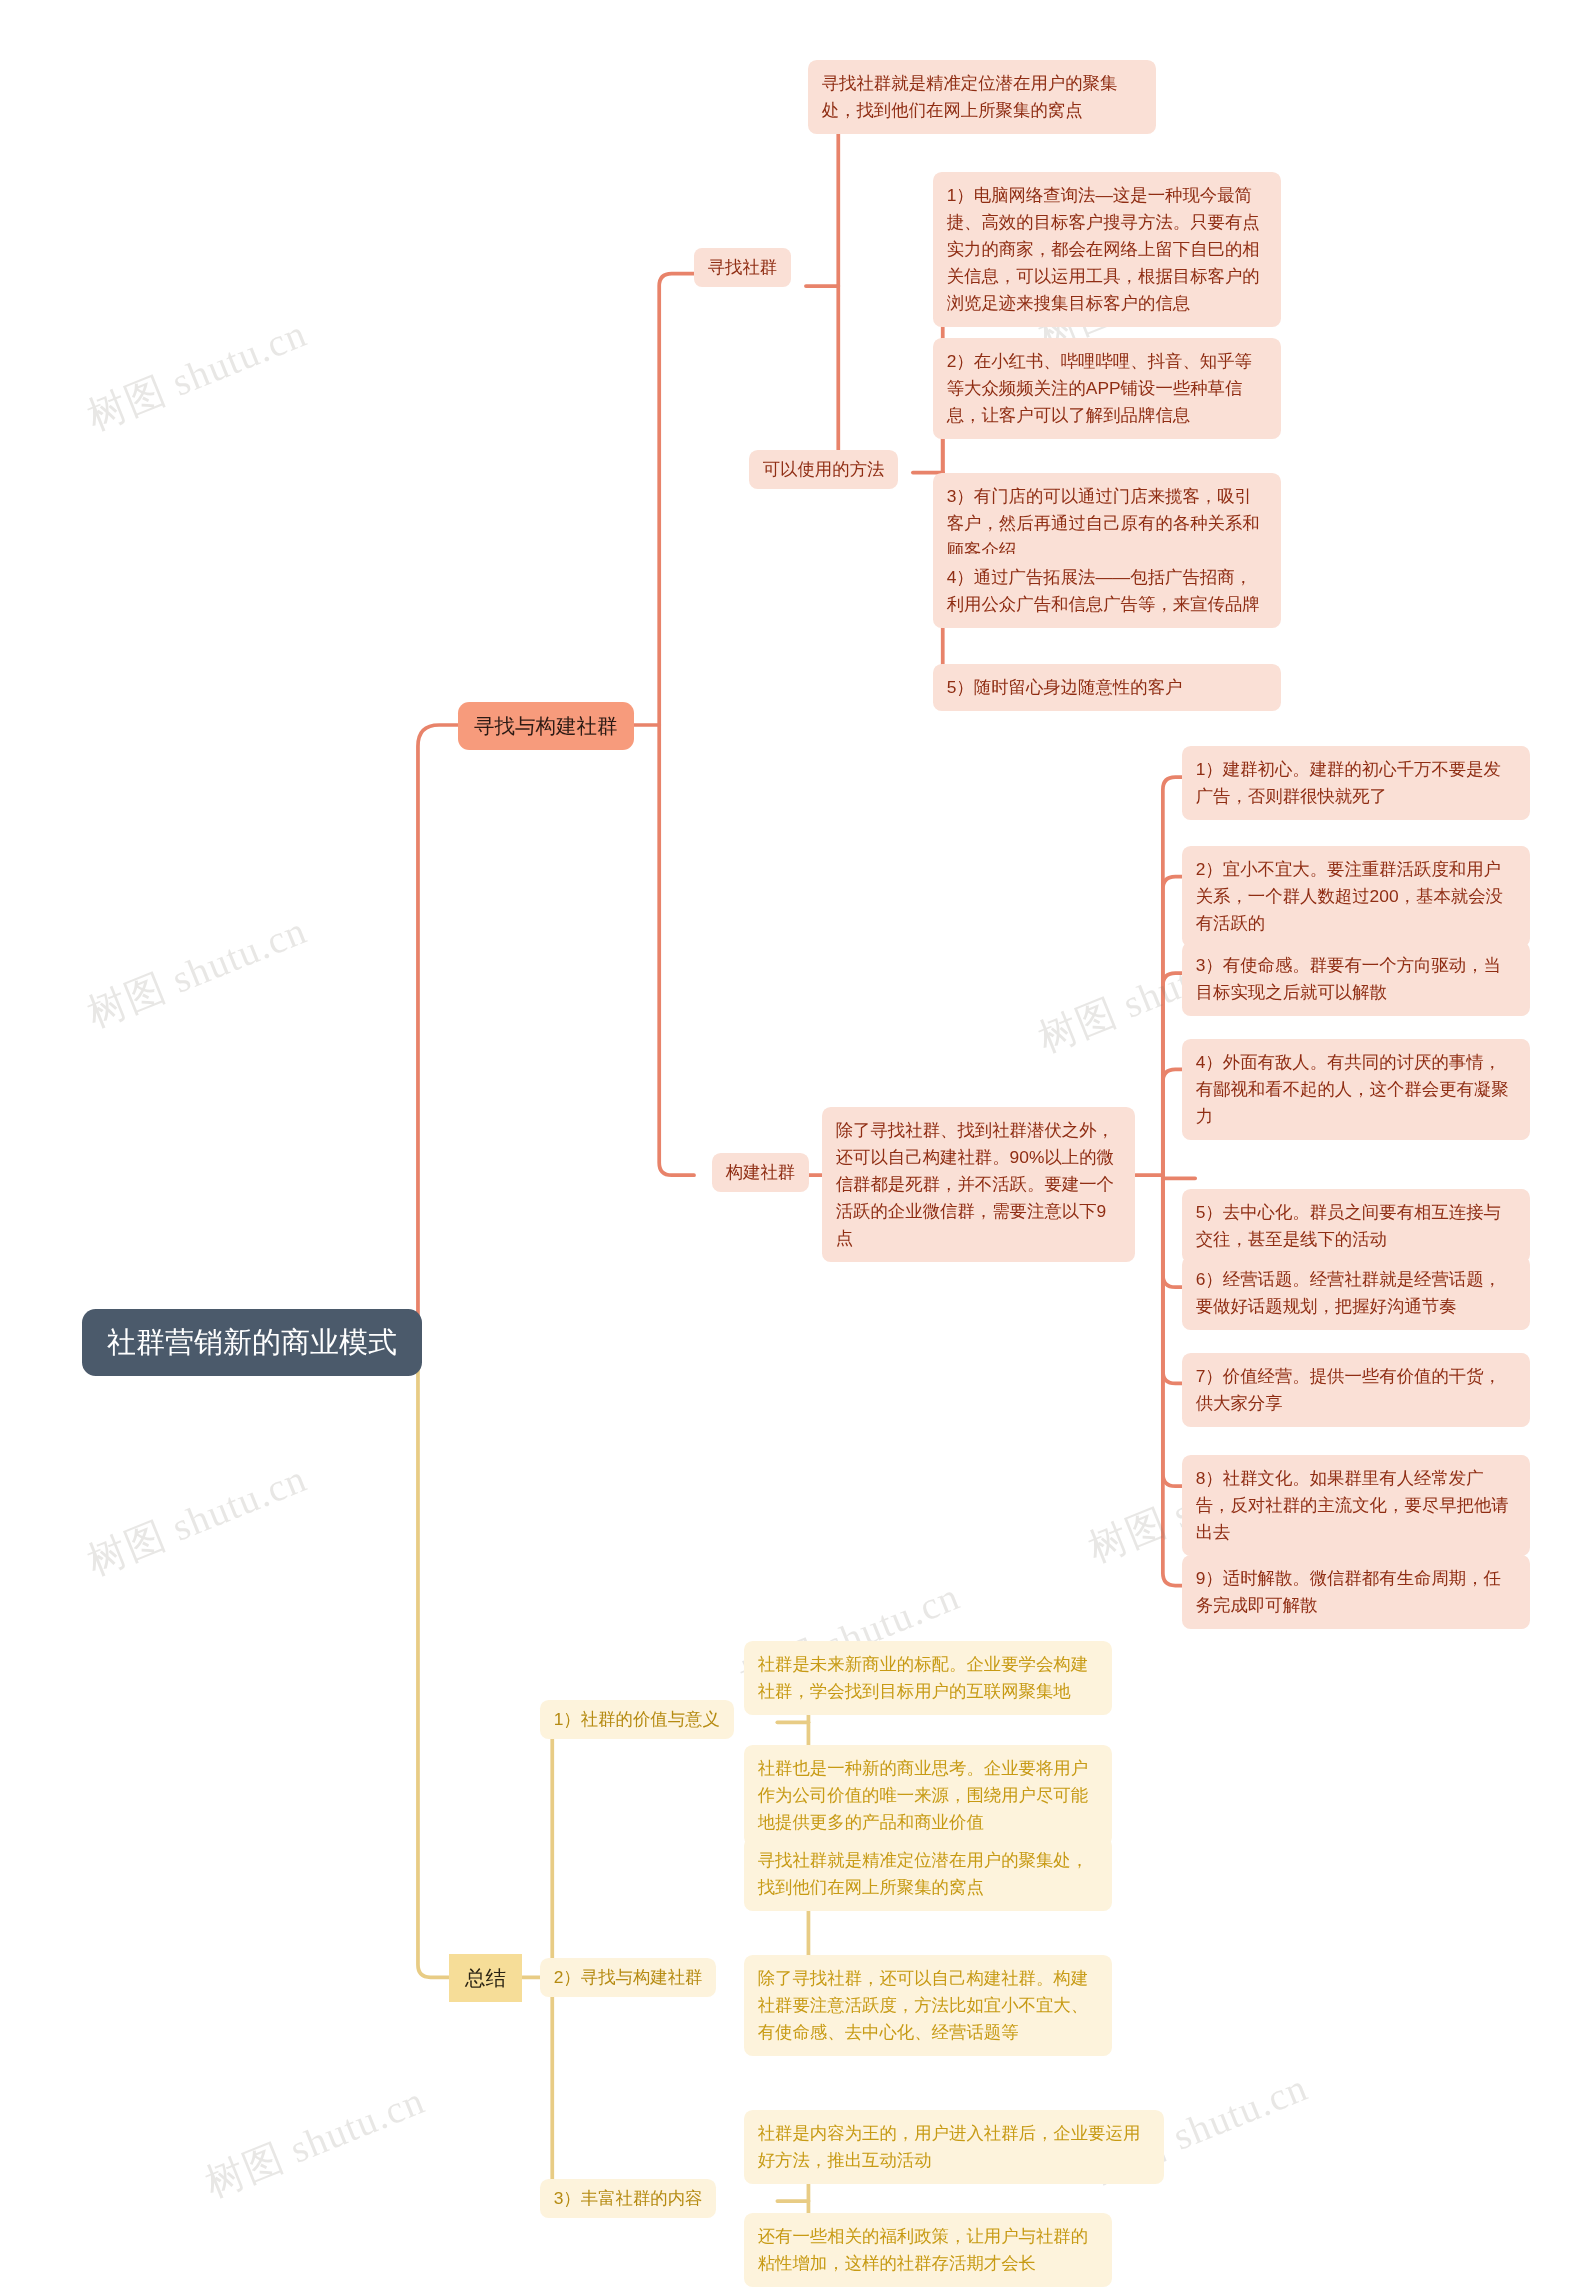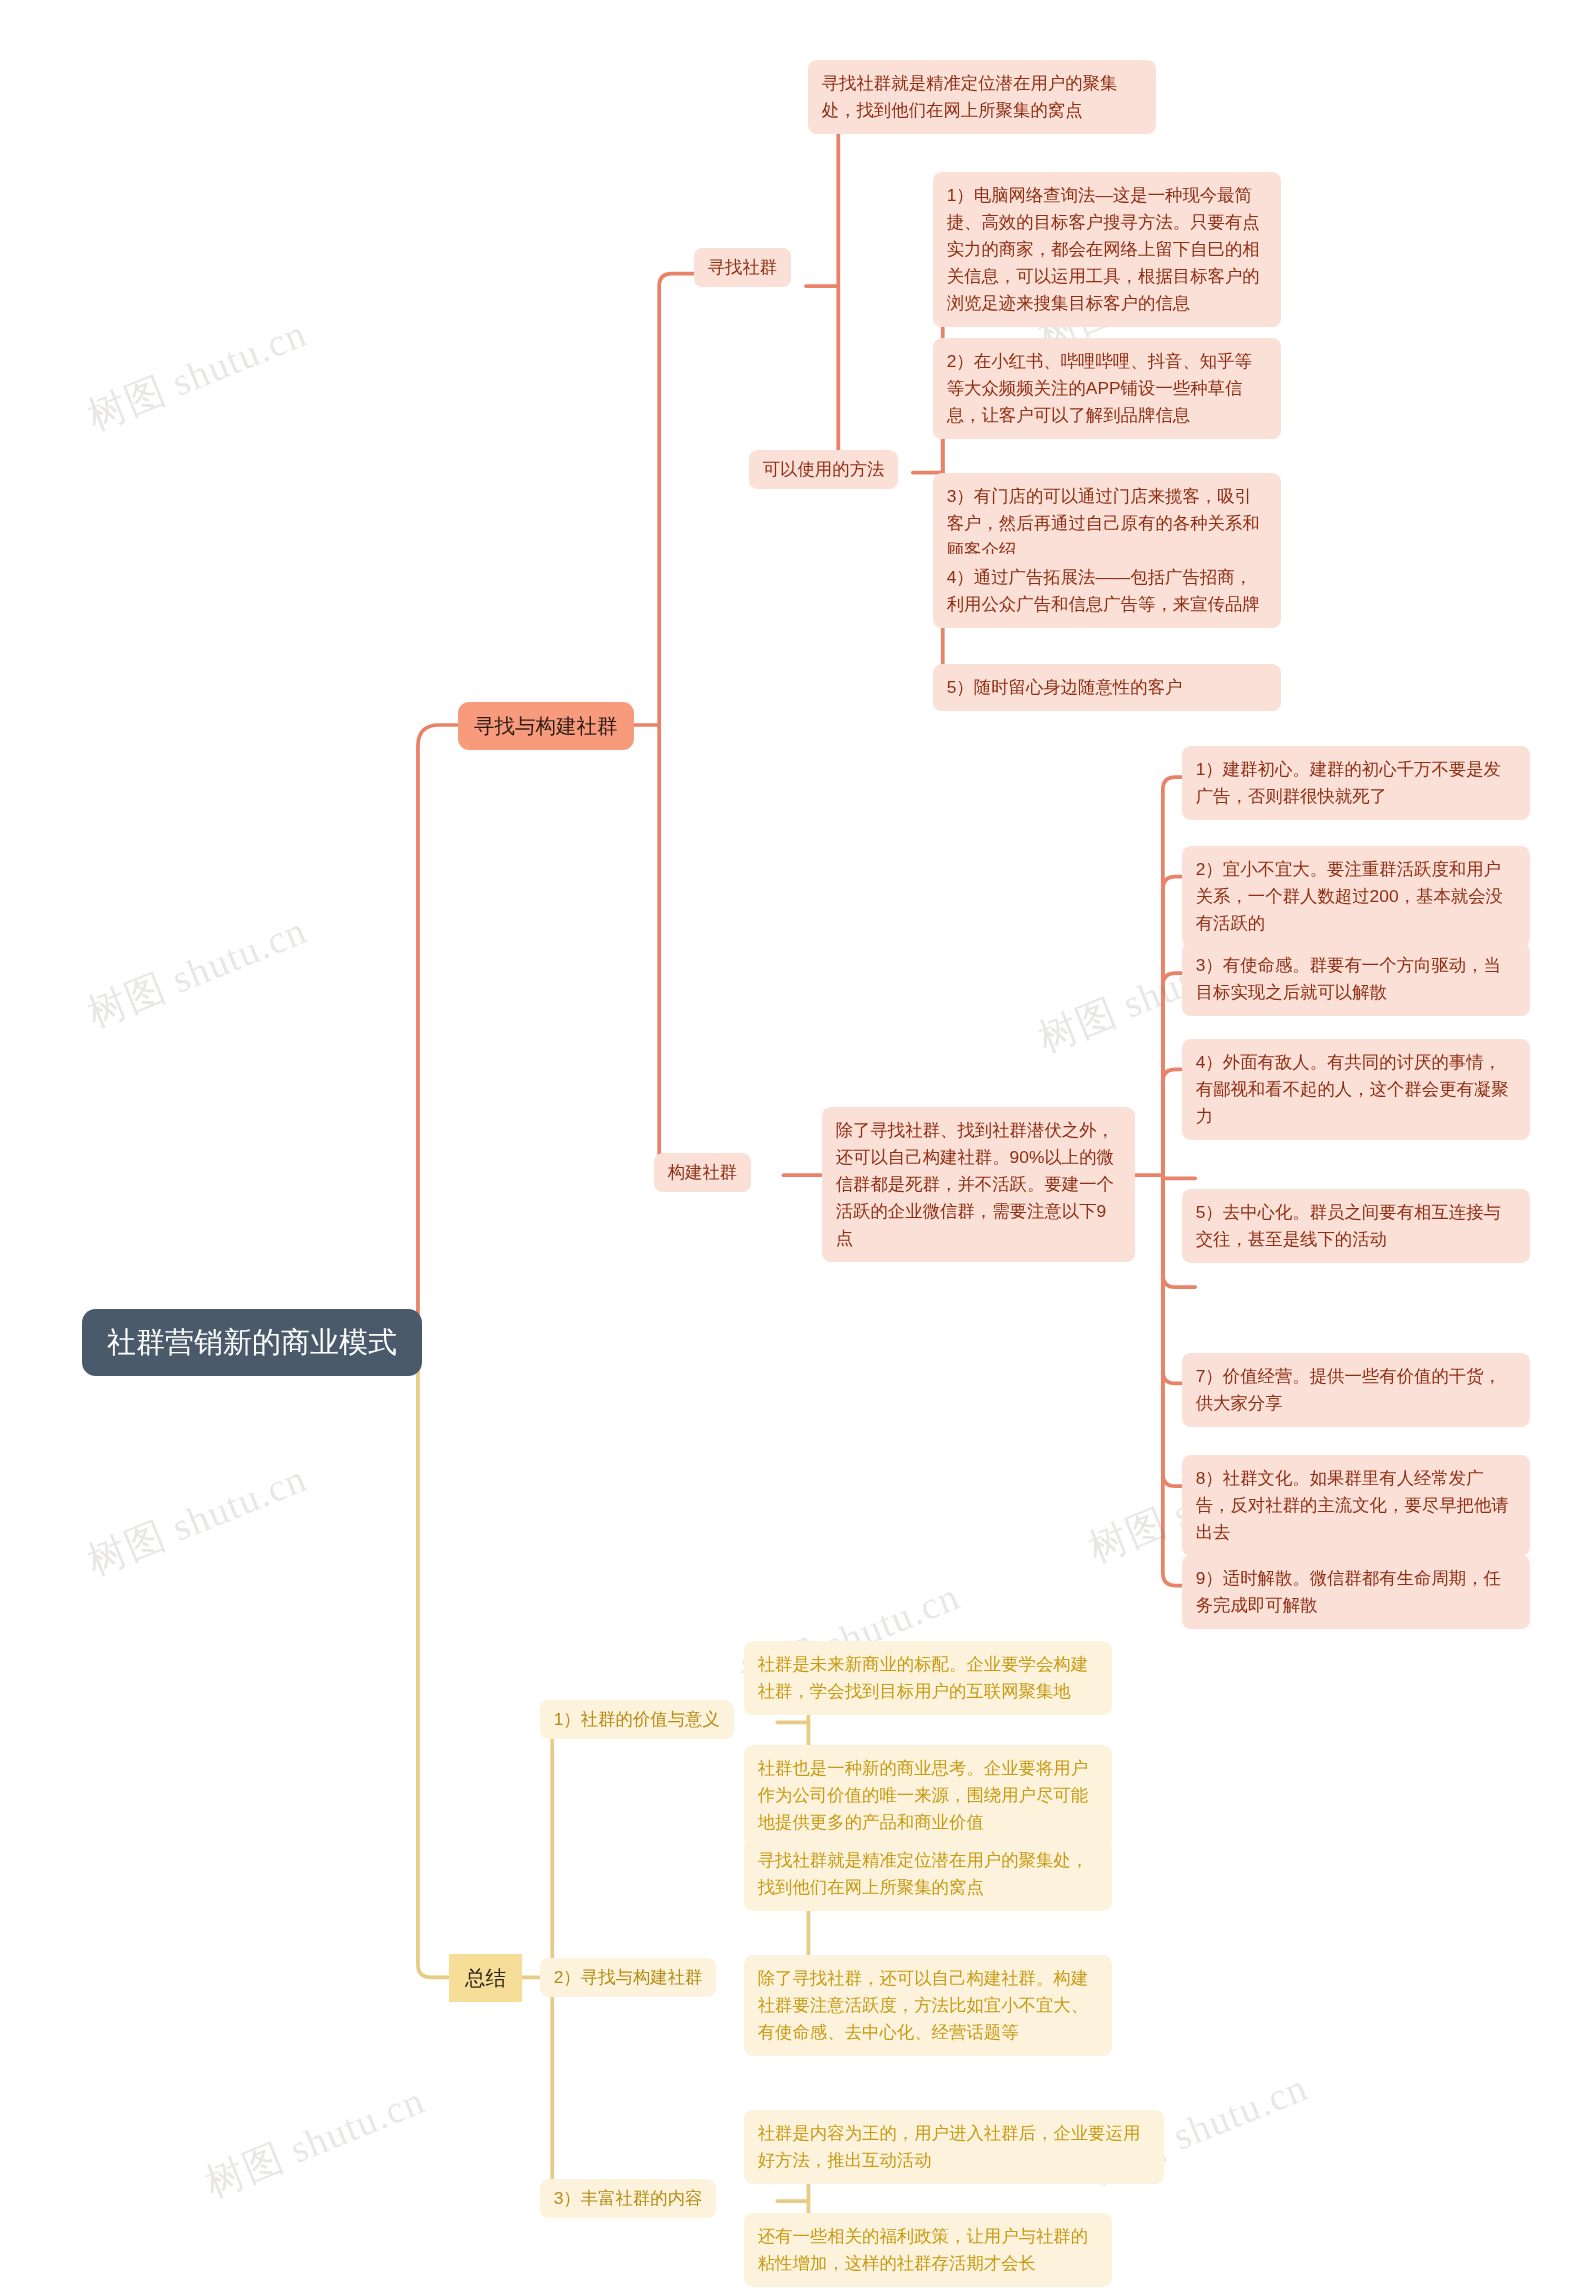--- a/index.html
+++ b/index.html
@@ -178,29 +178,30 @@
   <div class="node leaf-orange" style="left:808px; top:60px; width:348px;">寻找社群就是精准定位潜在用户的聚集处，找到他们在网上所聚集的窝点</div>
 
   <div class="node sub-orange" style="left:749px; top:450px;">可以使用的方法</div>
 
   <div class="node leaf-orange" style="left:933px; top:172px; width:348px;">1）电脑网络查询法—这是一种现今最简捷、高效的目标客户搜寻方法。只要有点实力的商家，都会在网络上留下自巳的相关信息，可以运用工具，根据目标客户的浏览足迹来搜集目标客户的信息</div>
   <div class="node leaf-orange" style="left:933px; top:338px; width:348px;">2）在小红书、哔哩哔哩、抖音、知乎等等大众频频关注的APP铺设一些种草信息，让客户可以了解到品牌信息</div>
   <div class="node leaf-orange" style="left:933px; top:473px; width:348px;">3）有门店的可以通过门店来揽客，吸引客户，然后再通过自己原有的各种关系和顾客介绍</div>
   <div class="node leaf-orange" style="left:933px; top:554px; width:348px;">4）通过广告拓展法——包括广告招商，利用公众广告和信息广告等，来宣传品牌</div>
   <div class="node leaf-orange" style="left:933px; top:664px; width:348px;">5）随时留心身边随意性的客户</div>
 
-  <div class="node sub-orange" style="left:654px; top:1153px;text-align:center;">构建社群</div>
+  <div class="node sub-orange" style="left:712px; top:1153px;text-align:center;">构建社群</div>
 
   <div class="node leaf-orange" style="left:822px; top:1107px; width:313px;">除了寻找社群、找到社群潜伏之外，还可以自己构建社群。90%以上的微信群都是死群，并不活跃。要建一个活跃的企业微信群，需要注意以下9点</div>
 
   <div class="node leaf-orange" style="left:1182px; top:746px; width:348px;">1）建群初心。建群的初心千万不要是发广告，否则群很快就死了</div>
   <div class="node leaf-orange" style="left:1182px; top:846px; width:348px;">2）宜小不宜大。要注重群活跃度和用户关系，一个群人数超过200，基本就会没有活跃的</div>
   <div class="node leaf-orange" style="left:1182px; top:942px; width:348px;">3）有使命感。群要有一个方向驱动，当目标实现之后就可以解散</div>
   <div class="node leaf-orange" style="left:1182px; top:1039px; width:348px;">4）外面有敌人。有共同的讨厌的事情，有鄙视和看不起的人，这个群会更有凝聚力</div>
   <div class="node leaf-orange" style="left:1182px; top:1147px; width:348px;margin-top:42px;">5）去中心化。群员之间要有相互连接与交往，甚至是线下的活动</div>
+  <div class="node leaf-orange" style="left:1182px; top:1256px; width:348px;">6）经营话题。经营社群就是经营话题，要做好话题规划，把握好沟通节奏</div>
   <div class="node leaf-orange" style="left:1182px; top:1353px; width:348px;">7）价值经营。提供一些有价值的干货，供大家分享</div>
   <div class="node leaf-orange" style="left:1182px; top:1455px; width:348px;">8）社群文化。如果群里有人经常发广告，反对社群的主流文化，要尽早把他请出去</div>
   <div class="node leaf-orange" style="left:1182px; top:1555px; width:348px;">9）适时解散。微信群都有生命周期，任务完成即可解散</div>
 
   <div class="node br-yellow" style="left:449px; top:1954px;">总结</div>
 
   <div class="node sub-yellow" style="left:540px; top:1700px;">1）社群的价值与意义</div>
   <div class="node leaf-yellow" style="left:744px; top:1641px; width:368px;">社群是未来新商业的标配。企业要学会构建社群，学会找到目标用户的互联网聚集地</div>
   <div class="node leaf-yellow" style="left:744px; top:1745px; width:368px;">社群也是一种新的商业思考。企业要将用户作为公司价值的唯一来源，围绕用户尽可能地提供更多的产品和商业价值</div>
 

